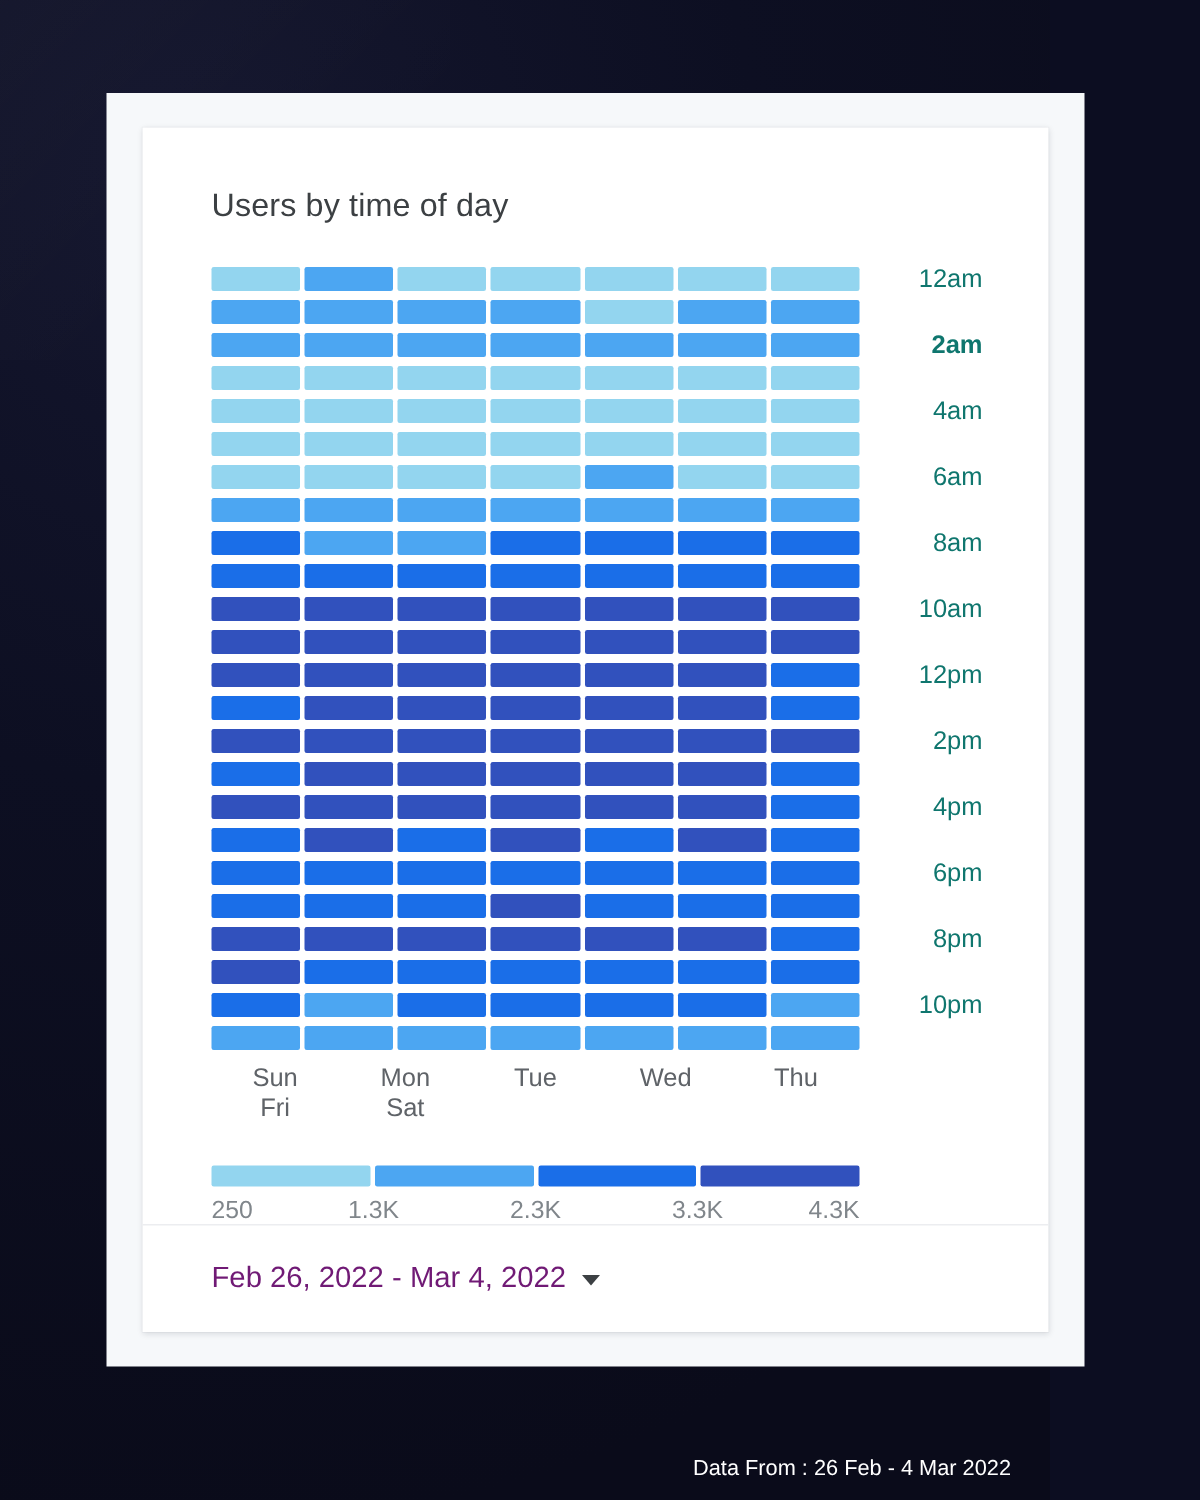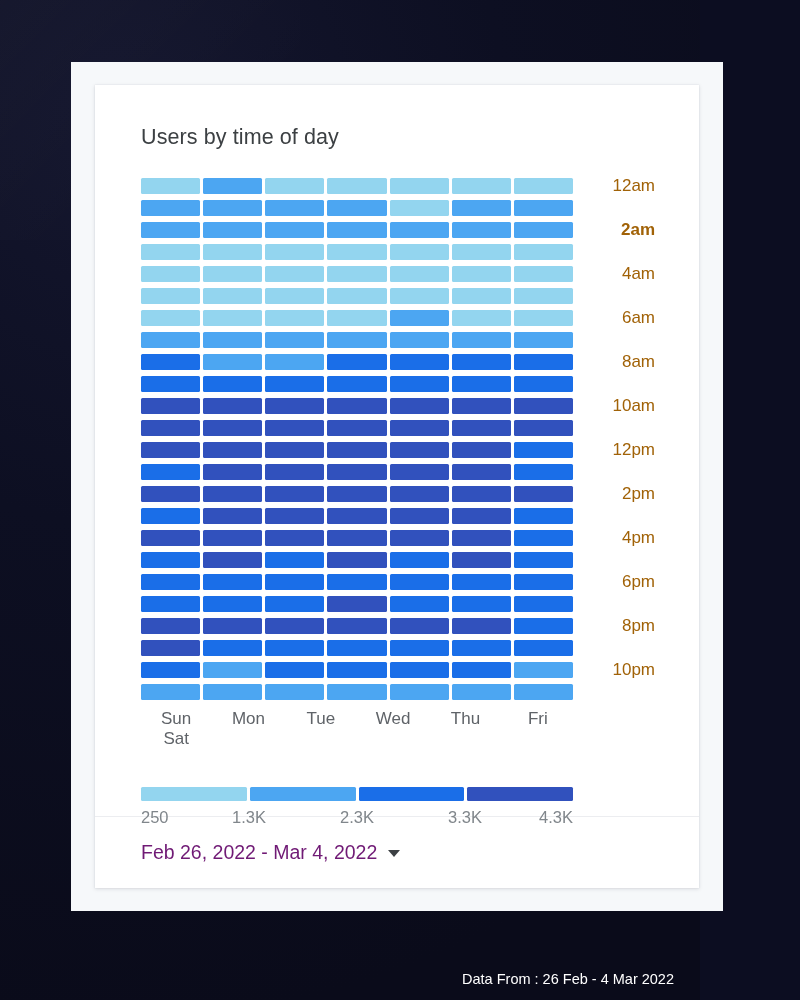--- a/index.html
+++ b/index.html
@@ -98,41 +98,41 @@
     width: 70px;
     height: 100%;
     pointer-events: none;
   }
   .hour-label {
     position: absolute;
     left: 0;
     width: 70px;
     text-align: right;
     font-size: 17px;
-    color: #a16207;
+    color: #0f766e;
     transform: translateY(-50%);
     white-space: nowrap;
   }
 
   .day-axis {
     display: grid;
-    grid-template-columns: repeat(6, 1fr);
+    grid-template-columns: repeat(5, 1fr);
     column-gap: 2px;
     width: 432px;
     margin-top: 9px;
   }
   .day-label {
     text-align: center;
     font-size: 17px;
     color: #5f6368;
   }
 
   
   .legend {
-    margin-top: 38px;
+    margin-top: 28px;
     width: 432px;
   }
   .legend-bar {
     display: grid;
     grid-template-columns: repeat(4, 1fr);
     column-gap: 3px;
     height: 14px;
   }
   .legend-swatch { height: 14px; border-radius: 1.5px; }
   .legend-ticks {

